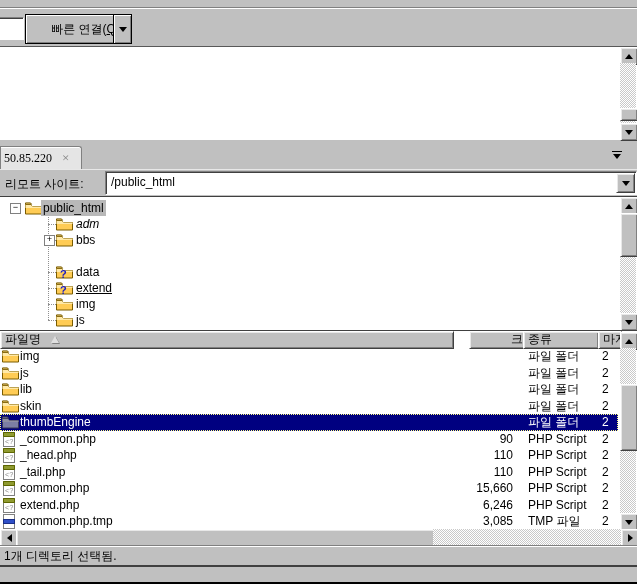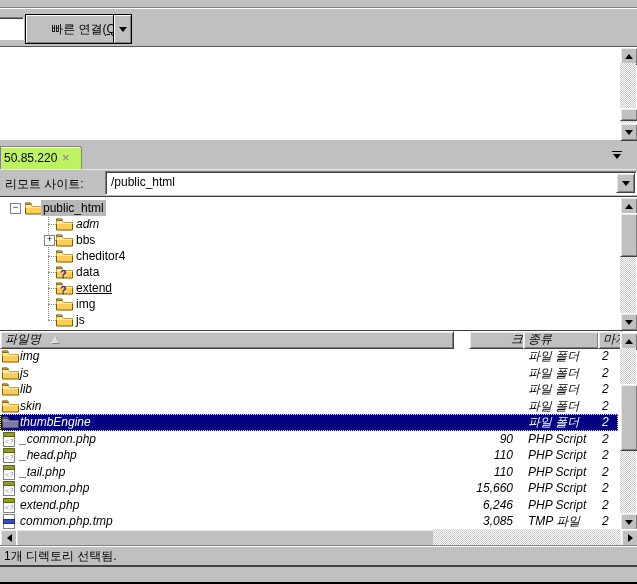--- a/index.html
+++ b/index.html
@@ -25,22 +25,22 @@
   #port-input{left:-3px;top:17px;width:21px;height:21px;}
   #qc-button{left:25px;top:14px;width:87px;height:28px;border:1px solid #000;background:#c0c0c0;
              box-shadow:inset 1px 1px 0 #ffffff, inset -1px -1px 0 #808080;
              display:flex;align-items:center;justify-content:center;white-space:nowrap;padding-left:16px;}
   #qc-drop{left:113px;top:14px;width:17px;height:28px;border:1px solid #000;background:#c0c0c0;
            box-shadow:inset 1px 1px 0 #ffffff, inset -1px -1px 0 #808080;}
   .u{text-decoration:underline;}
   
   #log{left:0;top:46px;width:637px;height:93px;background:#fff;border-top:1px solid #585858;}
   
-  #tab{left:0;top:146px;width:80px;height:23px;background:#bef264;border:1px solid #808080;border-bottom:none;
-       border-top-right-radius:3px;box-shadow:inset 0 1px 0 #fff;}
+  #tab{left:0;top:146px;width:80px;height:23px;background:#e5e5e5;border:1px solid #808080;border-bottom:none;
+       border-top-right-radius:3px;box-shadow:inset 0 1px 0 #fff;font-family:Liberation Serif, serif;}
   #tab-label{position:absolute;left:3px;top:4px;}
   #tab-close{position:absolute;left:61px;top:3px;color:#808080;font-size:13px;cursor:default;}
   #tab-menu{left:612px;top:151px;width:10px;}
   #tab-menu .bar{height:0;border-top:1px solid #000;margin-bottom:2px;}
   
   #remote-bar{left:0;top:169px;width:637px;height:26px;border-top:1px solid #e8e8e8;}
   #remote-label{position:absolute;left:5px;top:6px;white-space:nowrap;}
   #remote-combo{left:105px;top:171px;width:530px;height:22px;}
   #remote-value{position:absolute;left:5px;top:3px;}
   #remote-drop{position:absolute;right:1px;top:1px;width:17px;height:18px;}
@@ -49,21 +49,21 @@
   .trow{position:absolute;left:0;width:618px;height:16px;line-height:16px;}
   .expander{position:absolute;top:3px;width:9px;height:9px;background:#fff;border:1px solid #808080;
             font-family:"Liberation Mono",monospace;font-size:9px;line-height:8px;text-align:center;}
   .ticon{position:absolute;top:1px;width:17px;height:14px;}
   .tlabel{position:absolute;top:0;padding:0 2px;white-space:nowrap;}
   .tlabel-sel{background:#b8b8b8;}
   .dotv{border-left:1px dotted #909090;width:0;}
   .doth{border-top:1px dotted #909090;height:0;}
   .q{position:absolute;left:4px;top:1px;color:#1a1abf;font-weight:bold;font-size:11px;font-style:normal;}
   
-  #list{left:0;top:330px;width:637px;height:215px;background:#fff;border-top:1px solid #404040;font-style:italic;}
+  #list{left:0;top:330px;width:637px;height:215px;background:#fff;border-top:1px solid #404040;}
   .hcell{position:absolute;top:0;height:16px;line-height:15px;padding:0 4px;white-space:nowrap;overflow:hidden;}
   #rows{position:absolute;left:0;top:17px;width:620px;height:181px;overflow:hidden;}
   .lrow{position:absolute;left:0;width:618px;height:16.5px;line-height:16.5px;white-space:nowrap;}
   .lsel{background:#000080;color:#fff;outline:1px dotted #ffff80;outline-offset:-1px;}
   .lsel .ticon{filter:brightness(0.62) saturate(0.45) hue-rotate(195deg);}
   .cname{position:absolute;left:20px;top:0;}
   .csize{position:absolute;left:445px;width:68px;text-align:right;top:0;}
   .ctype{position:absolute;left:528px;top:0;}
   .cmod{position:absolute;left:602px;width:16px;overflow:hidden;top:0;}
   .licon{position:absolute;left:2px;top:1px;width:17px;height:15px;}
@@ -150,29 +150,20 @@
       <div class="trow" style="top: 35px;">
         <span class="doth" style="position: absolute; left: 48px; top: 8px; width: 8px;"></span>
         <span class="expander" style="left: 44px;">+</span>
         <span class="ticon" style="left: 56px;"><svg width="17" height="14" viewBox="0 0 17 14">
             <path d="M.5 3.5h5.2l1.6 2h9.2v7.5H.5z" fill="#ffcc55" stroke="#7a5c00"></path>
             <path d="M.5 3.5h5.2l1.6 2h9.2v1.5H.5z" fill="#ffe9a8" stroke="none"></path>
             <path d="M.5 1.9h5l1 1.4h-6z" fill="#ffde88" stroke="#7a5c00"></path>
           </svg></span>
         <span class="tlabel" style="left: 74px;">bbs</span>
       </div>
-      <div class="trow" style="top: 51px;">
-        <span class="doth" style="position: absolute; left: 48px; top: 8px; width: 8px;"></span>
-        <span class="ticon" style="left: 56px;"><svg width="17" height="14" viewBox="0 0 17 14">
-            <path d="M.5 3.5h5.2l1.6 2h9.2v7.5H.5z" fill="#ffcc55" stroke="#7a5c00"></path>
-            <path d="M.5 3.5h5.2l1.6 2h9.2v1.5H.5z" fill="#ffe9a8" stroke="none"></path>
-            <path d="M.5 1.9h5l1 1.4h-6z" fill="#ffde88" stroke="#7a5c00"></path>
-          </svg></span>
-        <span class="tlabel" style="left: 74px;">cheditor4</span>
-      </div>
       <div class="trow" style="top: 67px;">
         <span class="doth" style="position: absolute; left: 48px; top: 8px; width: 8px;"></span>
         <span class="ticon" style="left: 56px;"><svg width="17" height="14" viewBox="0 0 17 14">
             <path d="M.5 3.5h5.2l1.6 2h9.2v7.5H.5z" fill="#ffcc55" stroke="#7a5c00"></path>
             <path d="M.5 3.5h5.2l1.6 2h9.2v1.5H.5z" fill="#ffe9a8" stroke="none"></path>
             <path d="M.5 1.9h5l1 1.4h-6z" fill="#ffde88" stroke="#7a5c00"></path>
           </svg><b class="q">?</b></span>
         <span class="tlabel" style="left: 74px;">data</span>
       </div>
       <div class="trow" style="top: 83px;">

